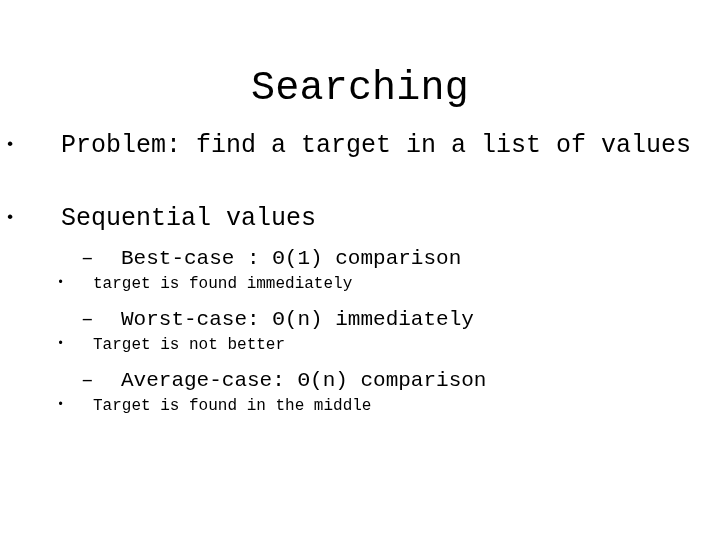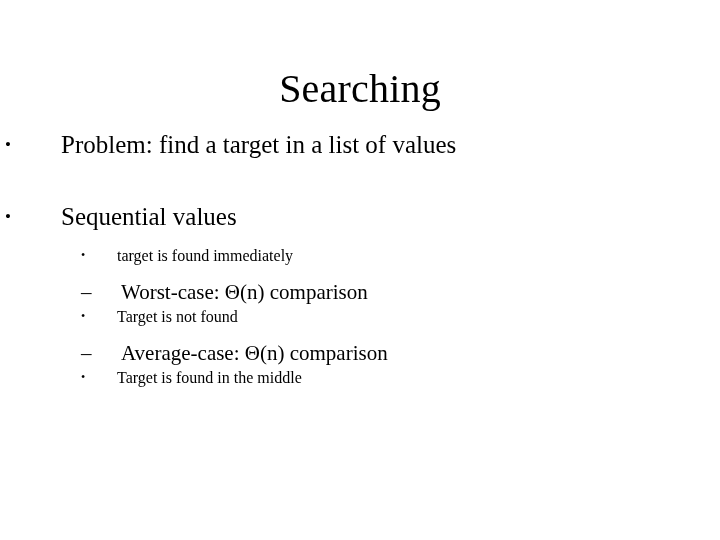--- a/index.html
+++ b/index.html
@@ -13,20 +13,21 @@
     font-family: "Liberation Serif", "DejaVu Serif", serif;
     color: #000000;
     overflow: hidden;
     position: relative;
   }
 
   .slide {
     position: relative;
     width: 720px;
     height: 540px;
+    font-family: Liberation Mono, monospace;
   }
 
   
   .slide-title {
     position: absolute;
     top: 66px;
     left: 0;
     width: 720px;
     text-align: center;
     font-size: 40px;
@@ -73,21 +74,21 @@
   .lvl2 .marker {
     display: inline-block;
     width: 20px;
     font-size: 21px;
   }
 
   
   .lvl3 {
     font-size: 16px;
     line-height: 22px;
-    padding-left: 116px;
+    padding-left: 92px;
     text-indent: -18px;
   }
   .lvl3 .marker {
     display: inline-block;
     width: 18px;
     font-size: 12px;
     vertical-align: 2px;
   }
   .gap-md { height: 12px; }
   .gap-xl { height: 42px; }
@@ -108,33 +109,36 @@
     </div>
 
     <div class="gap-xl"></div>
 
     <div class="line lvl1">
       <span class="marker">•</span><span>Sequential values</span>
     </div>
 
     <div class="gap-md"></div>
 
+    <div class="line lvl2">
+      <span class="marker">–</span><span>Best-case : Θ(1) comparison</span>
+    </div>
 
     <div class="line lvl3">
       <span class="marker">•</span><span>target is found immediately</span>
     </div>
 
     <div class="gap-md"></div>
 
     <div class="line lvl2">
-      <span class="marker">–</span><span>Worst-case: Θ(n) comparison</span>
+      <span class="marker">–</span><span>Worst-case: Θ(n) immediately</span>
     </div>
 
     <div class="line lvl3">
-      <span class="marker">•</span><span>Target is not found</span>
+      <span class="marker">•</span><span>Target is not better</span>
     </div>
 
     <div class="gap-md"></div>
 
     <div class="line lvl2">
       <span class="marker">–</span><span>Average-case: Θ(n) comparison</span>
     </div>
 
     <div class="line lvl3">
       <span class="marker">•</span><span>Target is found in the middle</span>

